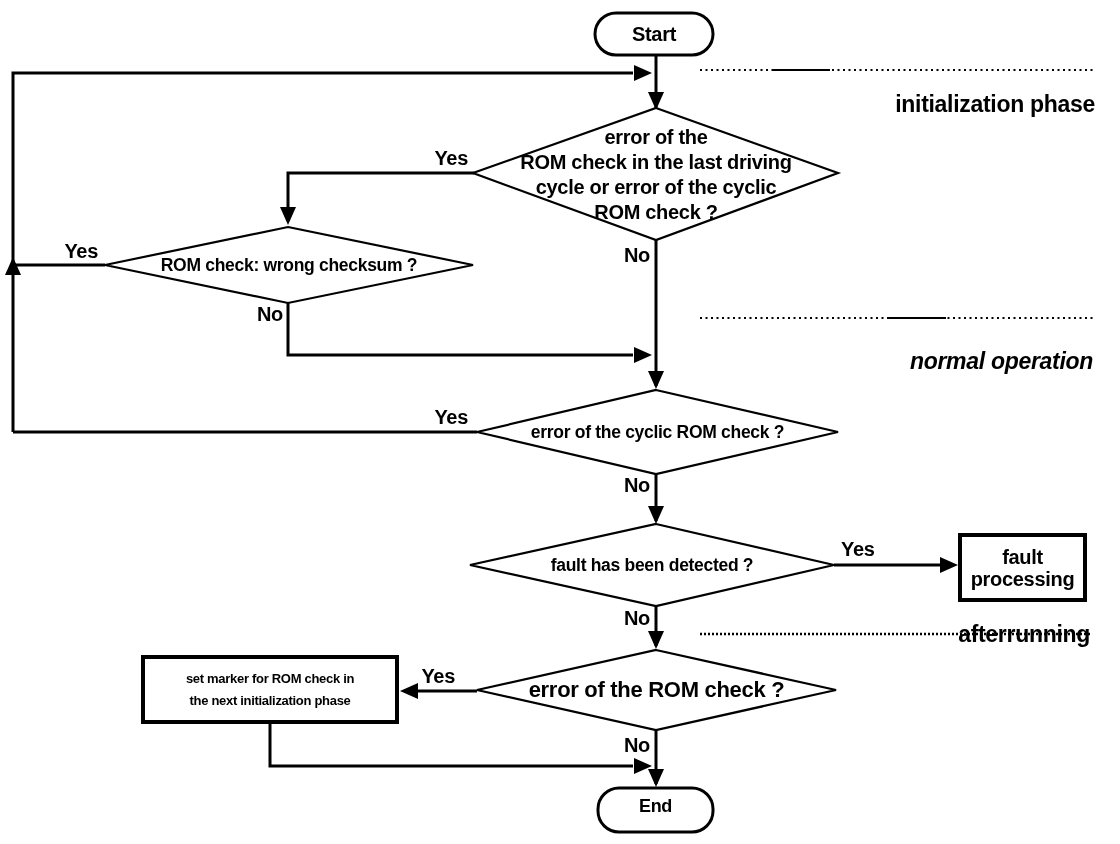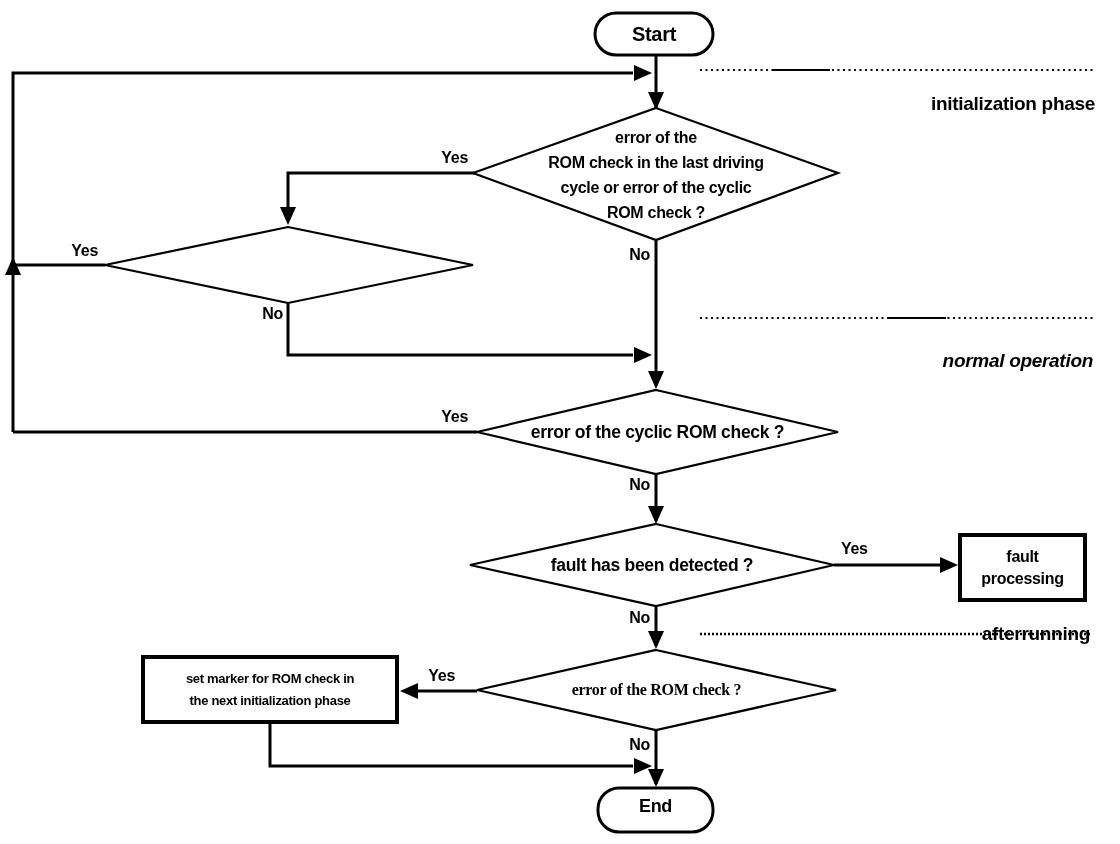--- a/index.html
+++ b/index.html
@@ -8,35 +8,35 @@
     width:1120px;height:844px;
     background:#ffffff;
     font-family:"Liberation Sans", sans-serif;
     color:#000;
     overflow:hidden;
   }
   svg{position:absolute;left:0;top:0;}
   .txt{
     position:absolute;
     font-weight:bold;
-    font-size:16px;
+    font-size:20px;
     line-height:20px;
     letter-spacing:-0.3px;
     color:#000;
     display:flex;
     align-items:center;
     justify-content:center;
     text-align:center;
     white-space:pre-line;
   }
   .edge-label{justify-content:flex-end;text-align:right;}
   .edge-label.left-align{justify-content:flex-start;text-align:left;}
   .phase-label{
     justify-content:flex-end;text-align:center;
-    font-size:19px;
+    font-size:23px;
   }
   .node-multiline{line-height:25px;}
   .box-multiline{line-height:22px;}
 </style>
 </head>
 <body>
 
 <div id="stage">
 
   <svg width="1120" height="844" viewBox="0 0 1120 844">
@@ -93,26 +93,27 @@
     </g>
   </svg>
 
   <div class="txt" style="left:595px;top:13px;width:118px;height:42px;font-size:20px;">Start</div>
 
   <div class="txt node-multiline" style="left:474px;top:123px;width:364px;height:104px;">error of the
 ROM check in the last driving
 cycle or error of the cyclic
 ROM check ?</div>
 
+  <div class="txt" style="left:105px;top:251px;width:368px;height:28px;font-size:17.5px;">ROM check: wrong checksum ?</div>
 
   <div class="txt" style="left:470px;top:551px;width:364px;height:28px;font-size:17.5px;">fault has been detected ?</div>
 
   <div class="txt" style="left:477px;top:418px;width:361px;height:28px;font-size:17.5px;">error of the cyclic ROM check ?</div>
 
-  <div class="txt" style="left:477px;top:676px;width:359px;height:28px;font-size:16px;font-family:Liberation Serif, serif;">error of the ROM check ?</div>
+  <div class="txt" style="left:477px;top:676px;width:359px;height:28px;font-size:22px;">error of the ROM check ?</div>
 
   <div class="txt box-multiline" style="left:960px;top:535px;width:125px;height:65px;">fault
 processing</div>
 
   <div class="txt box-multiline" style="left:145px;top:657px;width:250px;height:65px;font-size:13px;">set marker for ROM check in
 the next initialization phase</div>
 
   <div class="txt" style="left:598px;top:788px;width:115px;height:36px;font-size:18px;">End</div>
 
   <div class="txt edge-label" style="left:398px;top:148px;width:70px;height:20px;">Yes</div>

